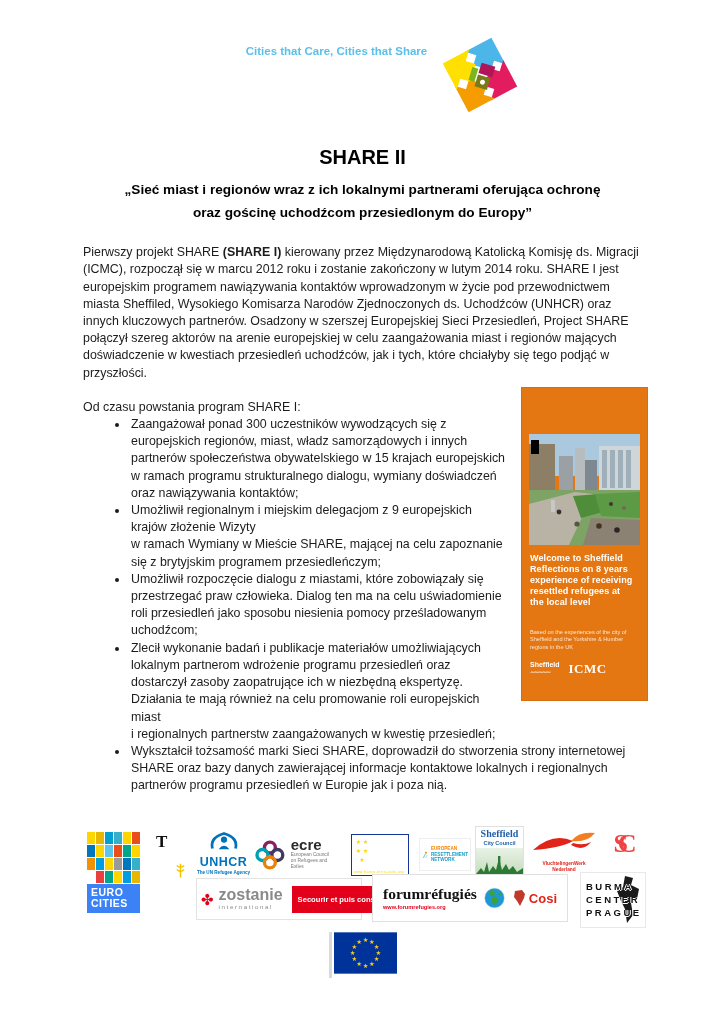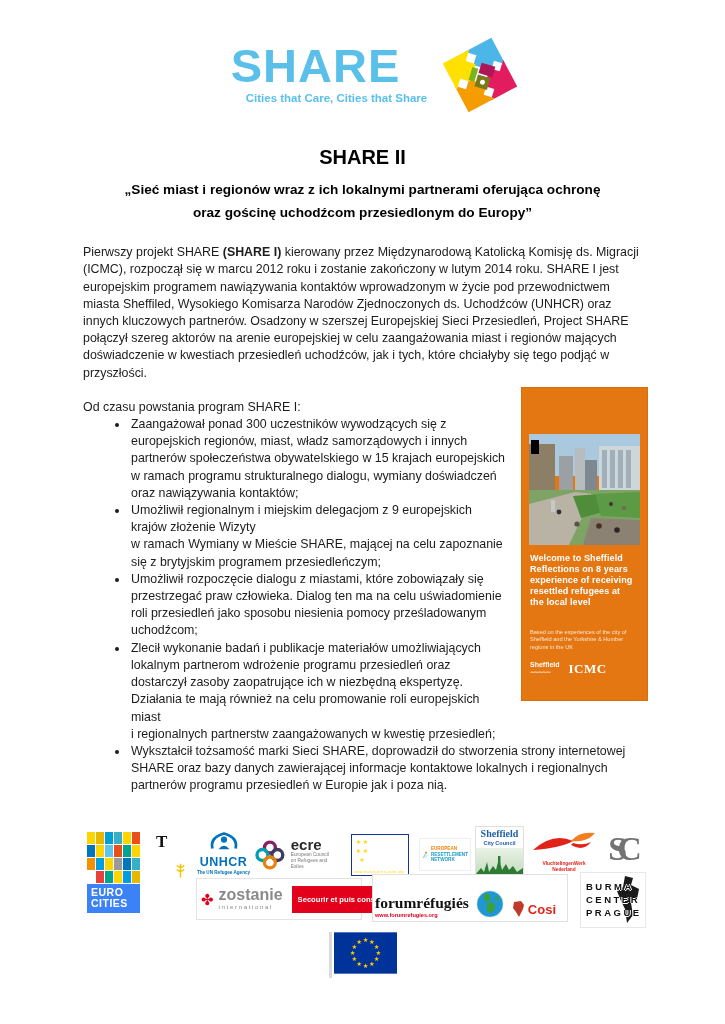--- a/index.html
+++ b/index.html
@@ -80,49 +80,48 @@
 
   .lg-sheffield { left:475px; top:4px; width:49px; height:56px; border:1px solid #e0e0e0; text-align:center; overflow:hidden; }
   .shef-name { color:#1f5fa8; font-weight:700; font-size:10px; font-family:"Liberation Serif", serif; line-height:1; margin-top:2px; }
   .shef-sub { color:#1f5fa8; font-size:5.5px; font-weight:700; margin-top:1px; }
   .shef-art { margin-top:2px; height:32px; background:linear-gradient(#e9f2e6,#bcd8b4); }
 
   .lg-vwn { left:527px; top:8px; width:74px; height:46px; text-align:center; }
   .vwn-sub { color:#e2231a; font-size:4.8px; font-weight:700; margin-top:1px; line-height:1.2; }
 
   .lg-sc { left:604px; top:4px; width:42px; height:52px; text-align:center; }
-  .sc-mono { font-family:"Liberation Serif", serif; font-weight:800; font-size:34px; color:#737373; letter-spacing:-10px; line-height:1.35; display:inline-block; margin-right:10px; }
+  .sc-mono { font-family:"Liberation Serif", serif; font-weight:800; font-size:26px; color:#ef4444; letter-spacing:-10px; line-height:1.35; display:inline-block; margin-right:10px; }
 
   .lg-caritas { left:196px; top:56px; width:166px; height:42px; border:1px solid #e3e3e3; display:flex; align-items:center; gap:5px; padding:3px 4px; }
   .car-icon { color:#e2001a; font-size:15px; line-height:1; }
   .car-name { color:#8a8a8a; font-weight:700; font-size:16px; line-height:0.9; }
   .car-sub { color:#8a8a8a; font-size:6.2px; letter-spacing:1.6px; }
   .car-slogan { background:#e2001a; color:#fff; font-size:7.6px; font-weight:700; padding:9px 6px; margin-left:4px; white-space:nowrap; }
 
-  .lg-forum { left:372px; top:52px; width:196px; height:48px; border:1px solid #e0e0e0; display:flex; align-items:flex-end; gap:7px; padding:3px 2px; }
+  .lg-forum { left:372px; top:52px; width:196px; height:48px; border:1px solid #e0e0e0; display:flex; align-items:center; gap:7px; padding:3px 10px; }
   .forum-name { font-family:"Liberation Serif", serif; font-weight:800; font-size:15.5px; color:#111; line-height:1; }
   .forum-url { color:#e2001a; font-size:5.6px; font-weight:700; margin-top:2px; }
   .cosi-name { color:#e2231a; font-size:13px; font-weight:700; line-height:1; }
 
   .lg-burma { left:580px; top:50px; width:66px; height:56px; border:1px solid #e8e8e8; position:relative; overflow:hidden; }
   .burma-map { position:absolute; right:2px; top:2px; }
   .burma-text { position:absolute; left:5px; top:8px; font-weight:800; font-size:9.5px; letter-spacing:2.5px; line-height:1.35; color:#111;
                 text-shadow:1px 0 0 #fff, -1px 0 0 #fff, 0 1px 0 #fff; }
 
   
   .eu-footer { position:absolute; left:0; top:932px; width:725px; text-align:center; }
   .eu-flag { display:inline-block; border-left:3px solid #d9d9d9; padding-left:2px; }
   .eu-footer-text { font-size:11.6px; color:#333; margin-top:7px; }
 </style>
 </head>
 <body>
 
 <div class="brand-row">
   <div class="brand-col">
-    <div class="brand-word">SHARE</div>
     <div class="brand-tag">Cities that Care, Cities that Share</div>
   </div>
   <div class="brand-icon">
     <svg viewBox="0 0 120 120">
       <g transform="rotate(17 60 60)">
         <path d="M60 3 L91 34 L73.5 34 L73.5 49 L46.5 49 L46.5 34 L29 34 Z" fill="#4db6e8"></path>
         <path d="M60 3 L91 34 L73.5 34 L73.5 49 L46.5 49 L46.5 34 L29 34 Z" fill="#e21c5f" transform="rotate(90 60 60)"></path>
         <path d="M60 3 L91 34 L73.5 34 L73.5 49 L46.5 49 L46.5 34 L29 34 Z" fill="#f59c00" transform="rotate(180 60 60)"></path>
         <path d="M60 3 L91 34 L73.5 34 L73.5 49 L46.5 49 L46.5 34 L29 34 Z" fill="#ffe000" transform="rotate(270 60 60)"></path>
         <rect x="46" y="52" width="9" height="20" fill="#7ab51d"></rect>

